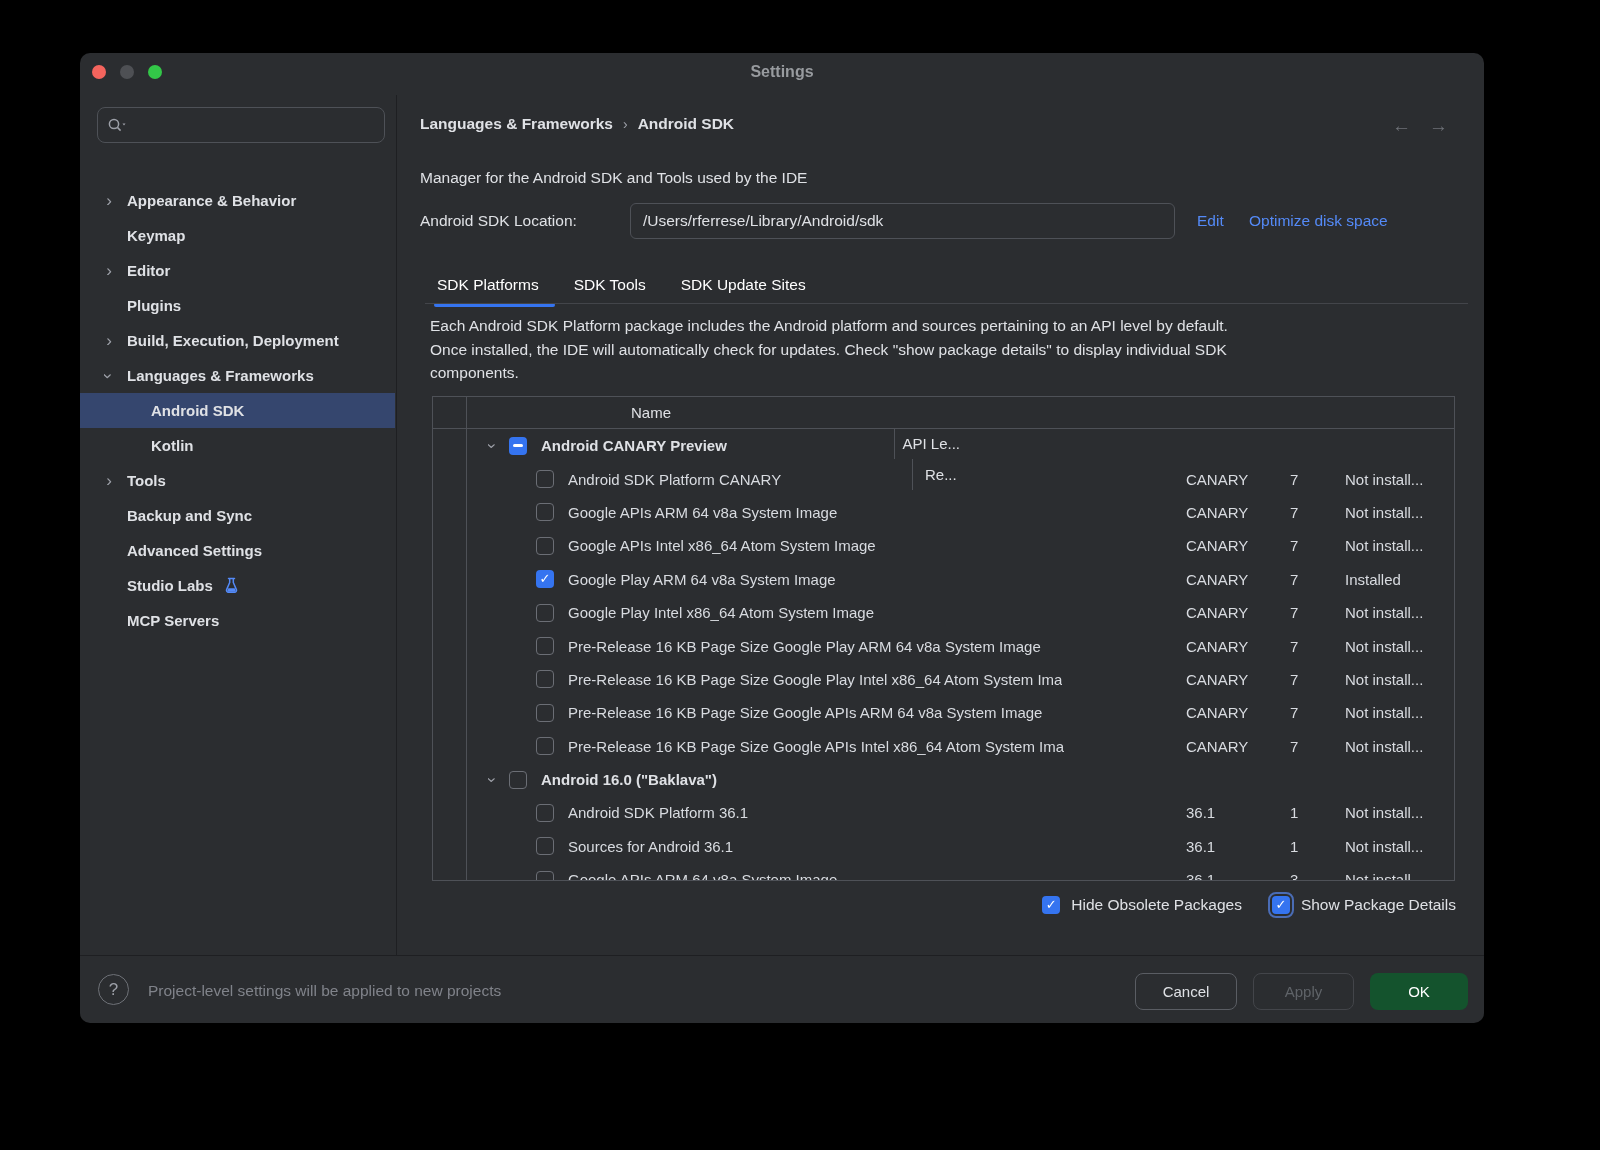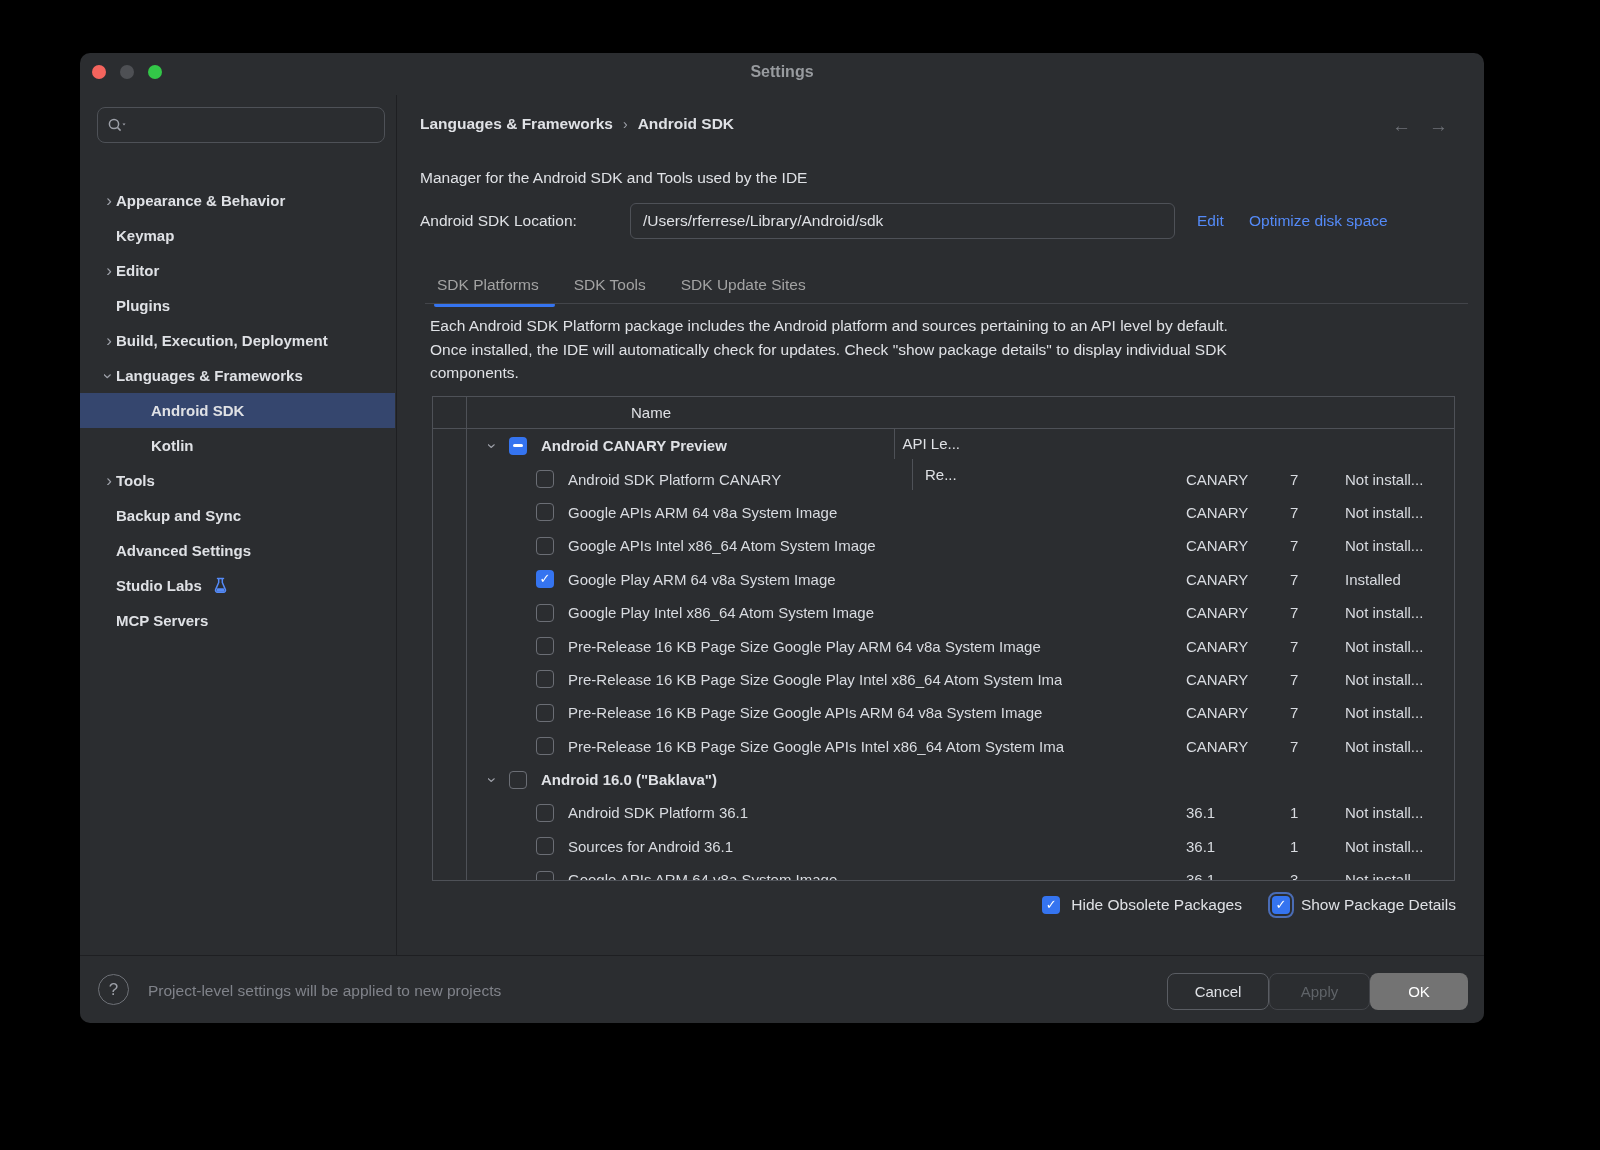--- a/index.html
+++ b/index.html
@@ -24,39 +24,39 @@
   .searchbox input { flex:1; background:transparent; border:none; outline:none;
     color:#dfe1e5; font-size:15px; font-family:inherit; min-width:0; }
   .search-glyph { display:flex; align-items:center; margin-right:8px; }
   .tree { position:absolute; left:0; top:88px; right:1px; }
   .nav-item { position:relative; height:35px; display:flex; align-items:center;
     font-size:15px; font-weight:600; color:#dfe1e5; cursor:default; }
   .nav-item.selected { background:#35466e; }
   .tree-chev { position:absolute; left:22px; width:14px; height:14px; color:#9da0a8;
     font-size:17px; line-height:13px; font-weight:400; display:flex; align-items:center; justify-content:center; }
   .tree-chev.expanded { transform:rotate(90deg); }
-  .nav-label.indent0 { padding-left:36px; }
+  .nav-label.indent0 { padding-left:47px; }
   .nav-label.indent1 { padding-left:71px; }
   .flask { margin-left:10px; display:flex; align-items:center; }
   
   .breadcrumb { position:absolute; left:340px; top:62px; font-size:15.5px; font-weight:700; color:#dfe1e5; }
   .crumb-sep { color:#9da0a8; font-weight:400; padding:0 10px; font-size:14px; }
   .nav-arrows { position:absolute; right:18px; top:62px; color:#6e7177; font-size:19px; letter-spacing:18px; }
   .subtitle { position:absolute; left:340px; top:116px; font-size:15.5px; color:#dfe1e5; }
   .loc-label { position:absolute; left:340px; top:150px; height:36px; line-height:36px; font-size:15.5px; }
   .loc-input { position:absolute; left:550px; top:150px; width:545px; height:36px;
     background:transparent; border:1px solid #4e5157; border-radius:6px; color:#dfe1e5;
     font-size:15.5px; font-family:inherit; padding:12px 12px; outline:none; }
   .link { position:absolute; top:150px; height:36px; line-height:36px; font-size:15.5px; color:#548af7; cursor:pointer; }
   .link.edit { left:1117px; }
   .link.optimize { left:1169px;text-align:right; }
   
   .tabs-line { position:absolute; left:345px; right:16px; top:250px; height:1px; background:#43454a; }
   .tabs { position:absolute; left:357px; top:212px; height:39px; display:flex; gap:35px; }
-  .tab { position:relative; font-size:15.5px; color:#a3a3a3; display:flex; align-items:center; cursor:pointer; }
+  .tab { position:relative; font-size:15.5px; color:#ffffff; display:flex; align-items:center; cursor:pointer; }
   .tab.active::after { content:""; position:absolute; left:-3px; right:-16px; bottom:-3px;
     height:4px; border-radius:2px; background:#3574f0; }
   .desc { position:absolute; left:350px; top:261px; width:1045px; font-size:15.5px;
     line-height:1.52; color:#dfe1e5; white-space:pre-line; }
   
   .pkg-table { position:absolute; left:352px; top:343px; width:1023px; height:485px;
     border:1px solid #4e5157; overflow:hidden; }
   .gutter-line { position:absolute; left:33px; top:0; bottom:0; width:1px; background:#4e5157; }
   .thead { display:flex; height:32px; border-bottom:1px solid #4e5157; align-items:center; font-size:15px; color:#dfe1e5;flex-direction:column; }
   .tbody { position:absolute; top:32px; left:0; right:0; bottom:0; overflow:hidden; }
@@ -86,27 +86,27 @@
     top:50%; height:3px; margin-top:-1.5px; background:#fff; border-radius:2px; }
   
   .options { position:absolute; right:28px; top:843px; display:flex; gap:30px; align-items:center; }
   .opt { display:flex; align-items:center; gap:11px; font-size:15.5px; color:#dfe1e5; }
   .opt .cb.focused { outline:2px solid #4a6cb5; outline-offset:2px; border-radius:4px; }
   
   .footer { position:absolute; left:0; right:0; top:902px; height:68px; border-top:1px solid #1e1f22; }
   .help { position:absolute; left:18px; top:18px; width:31px; height:31px; border-radius:50%;
     border:1.6px solid #6e7177; color:#9da0a8; font-size:17px; display:flex; align-items:center; justify-content:center; }
   .hint { position:absolute; left:68px; top:26px; font-size:15.5px; color:#80838a; }
-  .btns { position:absolute; right:16px; top:17px; display:flex; gap:0; }
+  .btns { position:absolute; right:16px; top:17px; display:flex; gap:16px; }
   .btn { height:37px; border-radius:8px; font-size:15px; font-family:inherit;
     display:flex; align-items:center; justify-content:center; cursor:pointer;
     background:transparent; border:1px solid #5a5d63; color:#dfe1e5; }
   .btn.cancel { width:102px; }
   .btn.apply { width:101px; border-color:#43454a; color:#5f6368; }
-  .btn.ok { width:98px; background:#737373; border:none; color:#fff; font-weight:400; }
+  .btn.ok { width:98px; background:#14532d; border:none; color:#fff; font-weight:400; }
 </style>
 </head>
 <body>
 
 <div class="window">
 
   <div class="titlebar">
     <span class="tl close"></span>
     <span class="tl min"></span>
     <span class="tl zoomb"></span>

